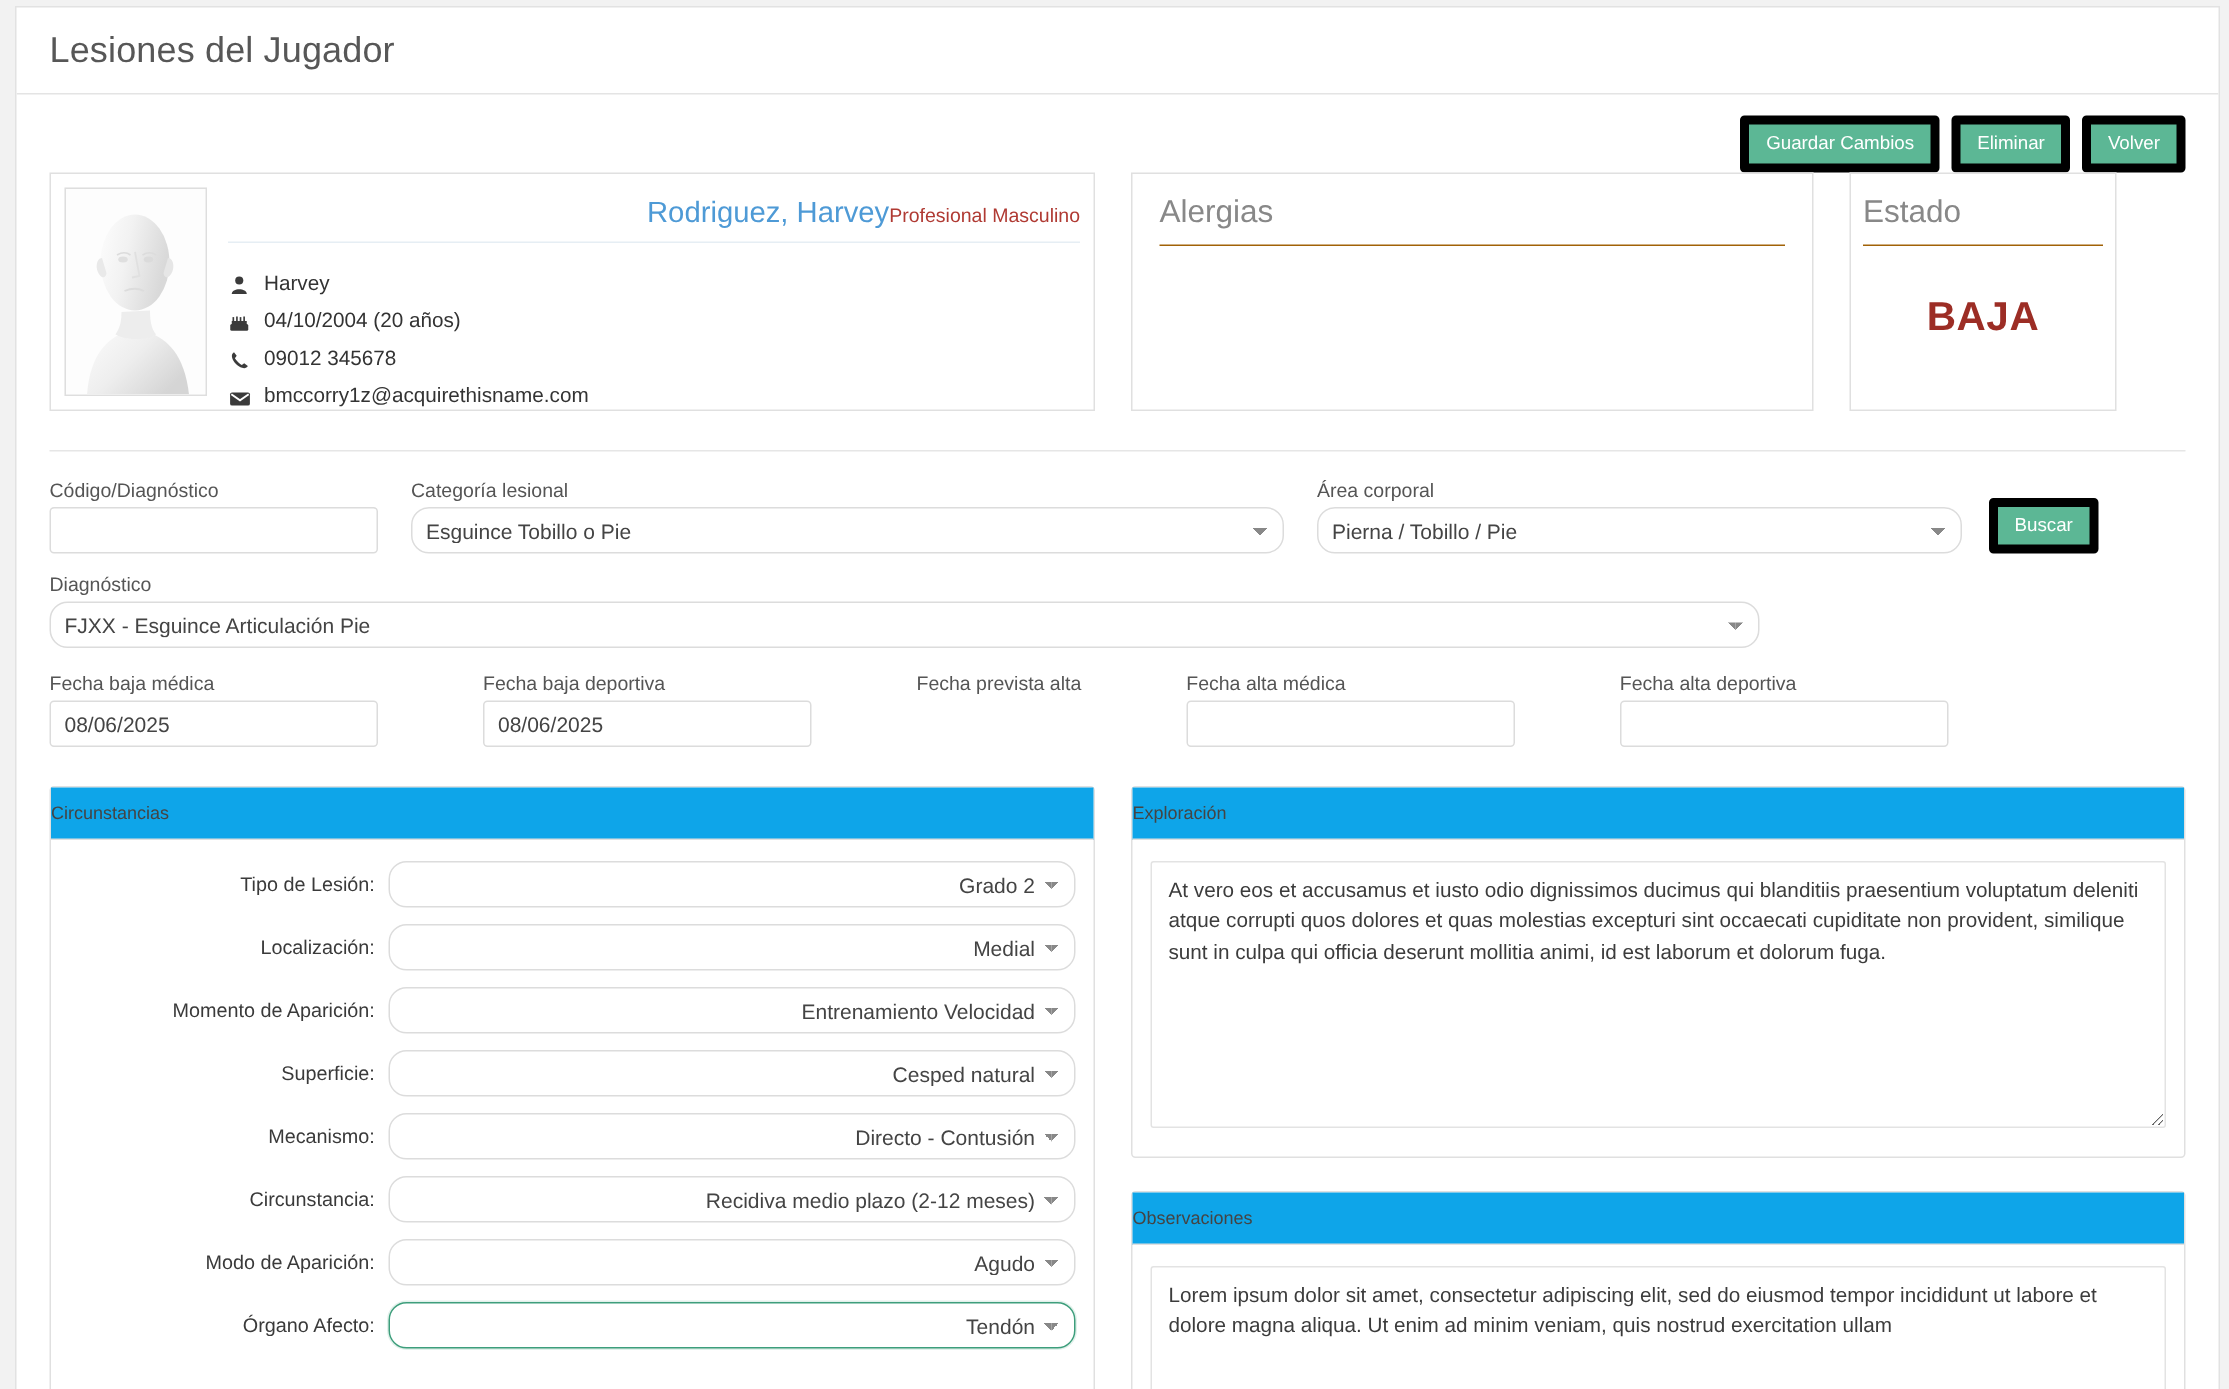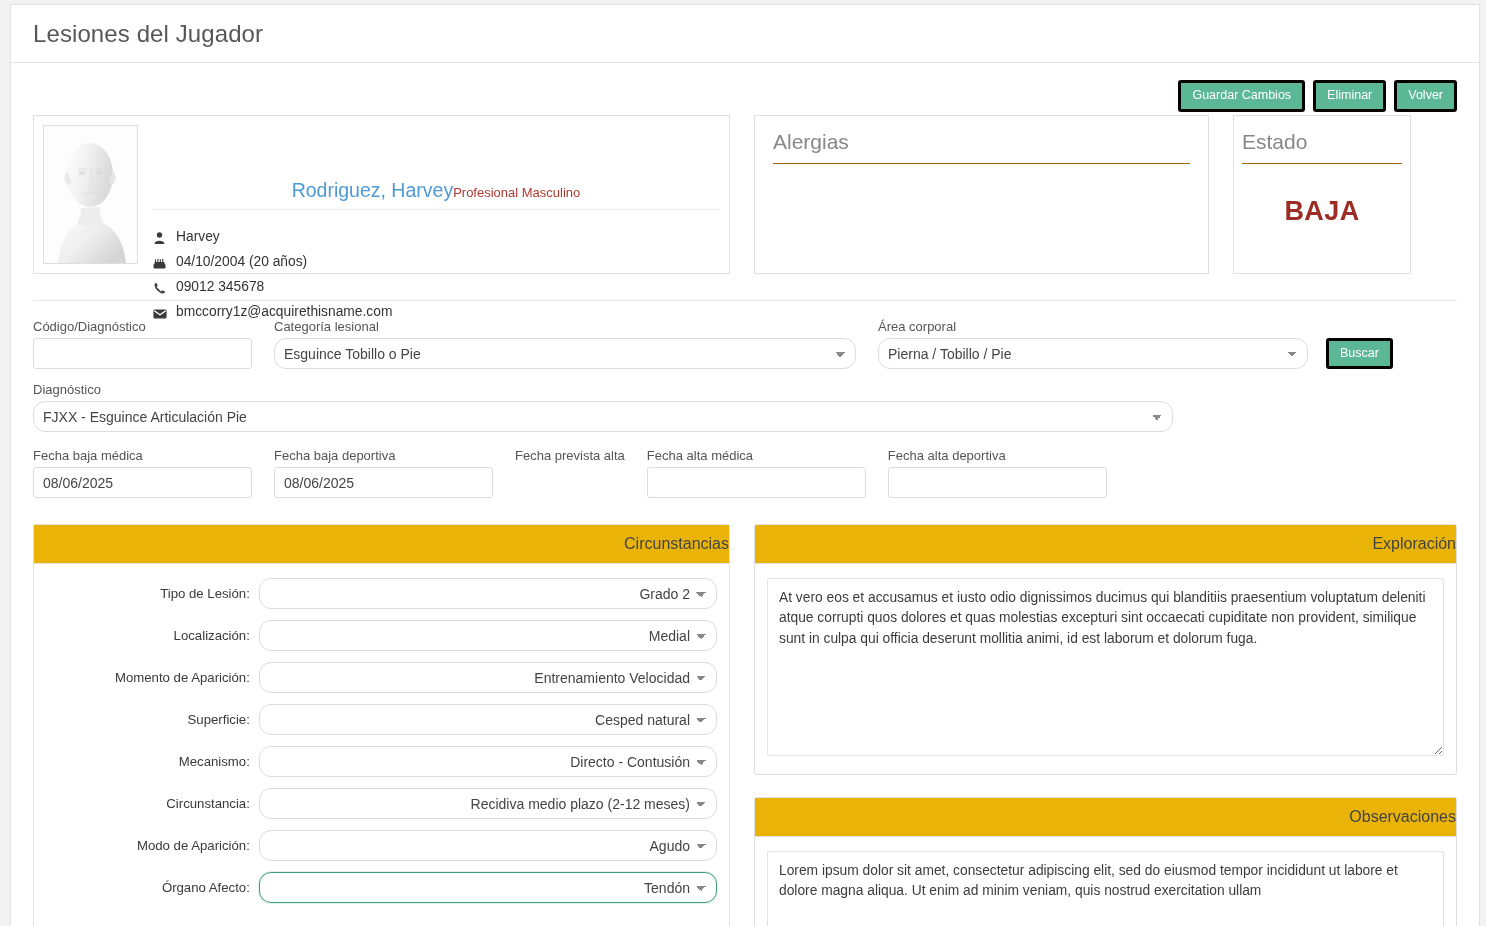--- a/index.html
+++ b/index.html
@@ -35,21 +35,21 @@
   
   .toolbar {
     display: flex; justify-content: flex-end; align-items: center;
     gap: 8px;
     padding-top: 14px;
     height: 52px;
   }
   .btn {
     background: #5cb795;
     color: #ffffff;
-    border: 3px solid #000000;
+    border: 6px solid #000000;
     border-radius: 3px;
     font-size: 12.5px;
     font-family: "Liberation Sans", sans-serif;
     padding: 6px 11px 7px 11px;
     line-height: 1;
     cursor: pointer;
   }
 
   
   .cards-row {
@@ -76,24 +76,23 @@
     overflow: hidden;
     flex: none;
   }
   .avatar-frame svg { display: block; }
   .player-info {
     flex: 1;
     display: flex; flex-direction: column;
     padding-top: 6px;
   }
   .player-top {
-    display: flex; align-items: baseline; justify-content: center;
+    display: flex; align-items: baseline; justify-content: flex-end;
     border-bottom: 1px solid #e6eef4;
     padding-bottom: 7px;
-    margin-top: 48px;
   }
   .player-name {
     font-size: 19.5px;
     color: #4e9ad6;
     font-weight: 400;
     cursor: pointer;
   }
   .player-cat {
     font-size: 13px;
     color: #b03a33;
@@ -168,40 +167,40 @@
     padding-right: 26px;
     background-image: linear-gradient(45deg, transparent 50%, #888 50%), linear-gradient(135deg, #888 50%, transparent 50%);
     background-position: calc(100% - 15px) 13px, calc(100% - 10px) 13px;
     background-size: 5px 5px, 5px 5px;
     background-repeat: no-repeat;
     cursor: pointer;
     border-radius: 12px;
   }
   .btn-buscar { margin-left: 18px; margin-bottom: 0px; }
 
-  .dates-row { display: flex; padding-top: 16px; }
+  .dates-row { display: flex; padding-top: 16px; gap: 48px; }
   .dates-row .fgroup { margin-right: 22px; }
   .date-input { width: 219px; }
 
   
   .panels {
     display: flex;
     gap: 24px;
     padding-top: 26px;
   }
   .panel {
     border: 1px solid #e0e0e0;
     border-radius: 3px;
     background: #fff;
   }
   .panel-head {
-    background: #eab308;
+    background: #0ea5e9;
     border-bottom: 1px solid #e0e0e0;
-    text-align: right;
-    font-size: 16px;
+    text-align: left;
+    font-size: 12px;
     color: #444;
     padding: 10px 0 10px 0;
   }
   .panel-body { padding: 14px 12px 14px 12px; }
   .left-panel { width: 697px; }
   .right-col { width: 705px; display: flex; flex-direction: column; gap: 22px; }
 
   .crow {
     display: flex; align-items: center;
     margin-bottom: 11px;

